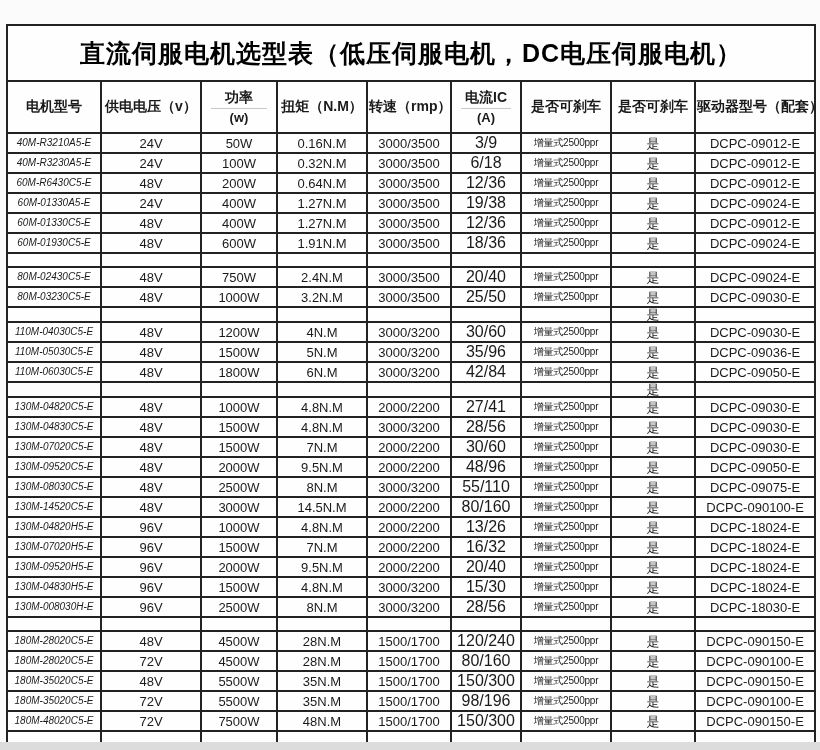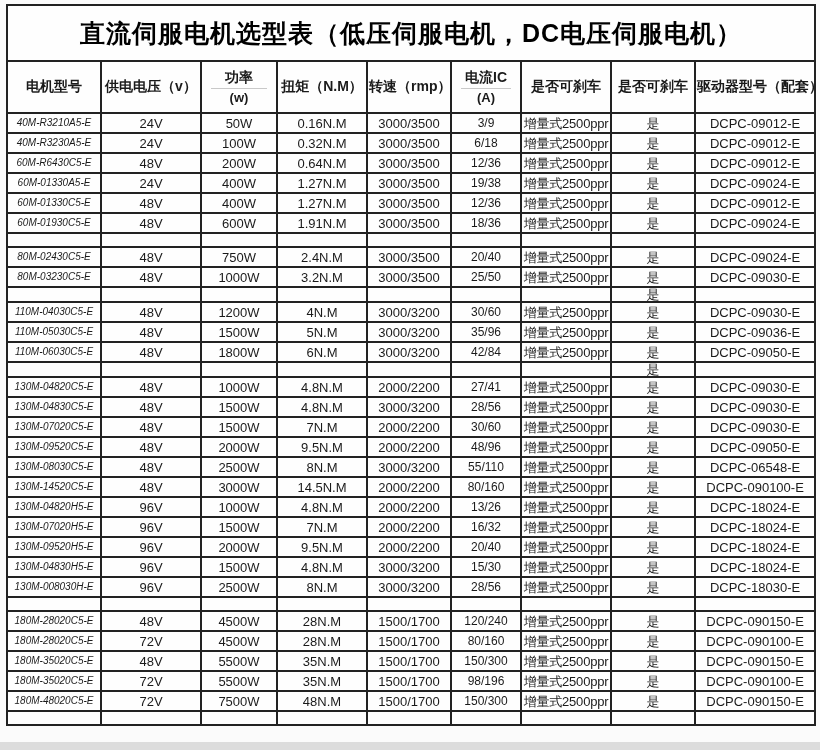--- a/index.html
+++ b/index.html
@@ -6,40 +6,40 @@
   .page{
     position:relative;width:820px;height:750px;background:#fbfbfb;
     overflow:hidden;font-family:"Liberation Sans","DejaVu Sans",sans-serif;
     color:#1a1a1a;
   }
   .bottom-edge{
     position:absolute;left:0;bottom:0;width:820px;height:8px;
     background:#dcdcdc;z-index:3;
   }
   table.motor{
-    position:absolute;left:6px;top:4px;width:808px;
+    position:absolute;left:6px;top:24px;width:808px;
     border-collapse:collapse;table-layout:fixed;background:#fefefe;
   }
   table.motor th,table.motor td{
     border:2px solid #222;text-align:center;vertical-align:middle;
     padding:0 1px;overflow:hidden;white-space:nowrap;
   }
   th.title{
     height:54px;font-size:25px;font-weight:bold;color:#000;
     letter-spacing:1px;
   }
   tr.head th{height:48px;font-size:14px;font-weight:bold;padding:1px;}
   .hl{line-height:1.25;}
   .hs{border-top:1px solid #c9c9c9;margin:2px 8px 0;padding-top:1px;font-size:13px;}
   tbody td{height:18px;font-size:12.5px;line-height:1;}
   tbody tr.sep td{height:12px;}
   td.c1{font-size:10px;font-style:italic;}
   td.c2,td.c3,td.c4,td.c5{font-size:13px;}
-  td.c6{font-size:12px;}
-  td.c7{font-size:13px;letter-spacing:-0.2px;}
+  td.c6{font-size:16px;}
+  td.c7{font-size:10px;letter-spacing:-0.2px;}
   td.c8{font-size:13px;}
   td.c9{font-size:13px;}
   col.c1{width:94px;} col.c2{width:100px;} col.c3{width:76px;}
   col.c4{width:90px;} col.c5{width:84px;} col.c6{width:70px;}
   col.c7{width:90px;} col.c8{width:84px;} col.c9{width:120px;}
 </style>
 </head>
 <body>
 
 <div class="page">
@@ -292,21 +292,21 @@
         </tr>
         <tr class="">
           <td class="c1">130M-08030C5-E</td>
           <td class="c2">48V</td>
           <td class="c3">2500W</td>
           <td class="c4">8N.M</td>
           <td class="c5">3000/3200</td>
           <td class="c6">55/110</td>
           <td class="c7">增量式2500ppr</td>
           <td class="c8">是</td>
-          <td class="c9">DCPC-06548-E</td>
+          <td class="c9">DCPC-09075-E</td>
         </tr>
         <tr class="">
           <td class="c1">130M-14520C5-E</td>
           <td class="c2">48V</td>
           <td class="c3">3000W</td>
           <td class="c4">14.5N.M</td>
           <td class="c5">2000/2200</td>
           <td class="c6">80/160</td>
           <td class="c7">增量式2500ppr</td>
           <td class="c8">是</td>

